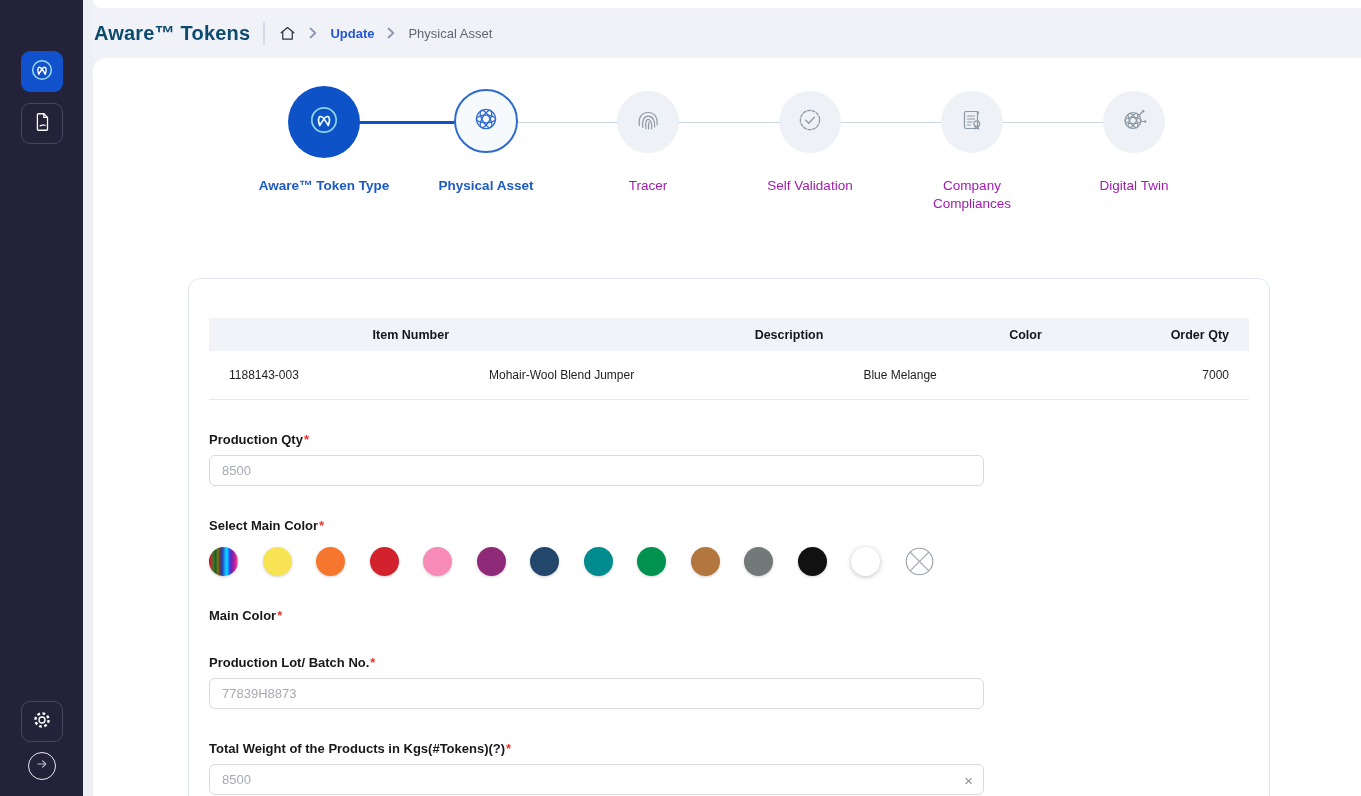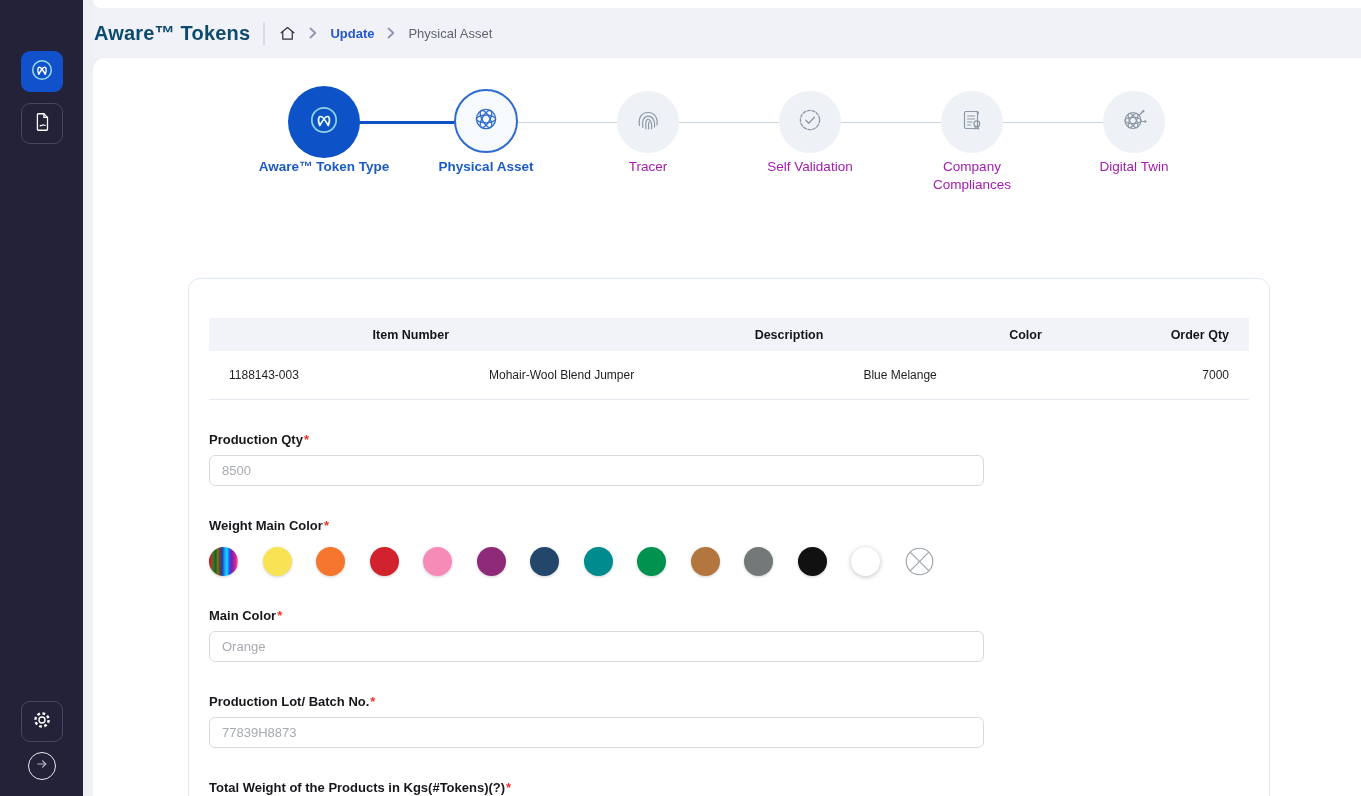--- a/index.html
+++ b/index.html
@@ -60,21 +60,21 @@
   .conn-done { left:231px; top:63px; width:162px; height:2.5px; background:#0d53c7; }
   .conn-todo { left:393px; top:63.5px; width:648px; height:1.6px; background:#c9d6e2; }
   .step-circle {
     position:absolute; transform:translateX(-50%); border-radius:50%;
     display:flex; align-items:center; justify-content:center; cursor:pointer; z-index:2;
   }
   .circle-done { top:28px; width:72px; height:72px; background:#0d53c7; }
   .circle-active { top:31px; width:64px; height:64px; background:#f7fafd; border:2px solid #2e6bce; }
   .circle-todo { top:33px; width:62px; height:62px; background:#eef1f5; }
   .step-label {
-    position:absolute; top:100px; width:136px; transform:translateX(-50%);
+    position:absolute; top:119px; width:136px; transform:translateX(-50%);
     text-align:center; font-size:13.5px; line-height:17.5px;
   }
   .label-blue { color:#1d5bc4; font-weight:700; }
   .label-gray { color:#a21caf; font-weight:400; }
 
   
   .card {
     position:absolute; left:95px; top:220px; width:1082px; height:650px;
     background:#fff; border:1px solid #dfe8f2; border-radius:12px;
     padding:39px 20px 0 20px;
@@ -288,21 +288,21 @@
         </tr>
       </tbody>
     </table>
 
     <div class="field-label">
       <span>Production Qty</span><span class="req">*</span>
     </div>
     <input class="text-input" type="text" placeholder="8500" style="">
 
     <div class="field-label">
-      <span>Weight Main Color</span><span class="req">*</span>
+      <span>Select Main Color</span><span class="req">*</span>
     </div>
     <div class="swatch-row">
         <div class="swatch rainbow"></div>
         <div class="swatch" style="background: rgb(247, 227, 84);"></div>
         <div class="swatch" style="background: rgb(245, 118, 44);"></div>
         <div class="swatch" style="background: rgb(210, 34, 45);"></div>
         <div class="swatch" style="background: rgb(247, 139, 184);"></div>
         <div class="swatch" style="background: rgb(143, 42, 120);"></div>
         <div class="swatch" style="background: rgb(34, 71, 106);"></div>
         <div class="swatch" style="background: rgb(0, 140, 143);"></div>
@@ -316,21 +316,20 @@
             <circle cx="15.5" cy="15.5" r="14.2"></circle>
             <line x1="5.5" y1="5.5" x2="25.5" y2="25.5"></line>
             <line x1="25.5" y1="5.5" x2="5.5" y2="25.5"></line>
           </svg>
         </div>
       </div>
 
     <div class="field-label">
       <span>Main Color</span><span class="req">*</span>
     </div>
-    <input class="text-input" type="text" placeholder="Orange" style="">
 
     <div class="field-label">
       <span>Production Lot/ Batch No.</span><span class="req">*</span>
     </div>
     <input class="text-input" type="text" placeholder="77839H8873" style="">
 
     <div class="field-label">
       <span>Total Weight of the Products in Kgs(#Tokens)(?)</span><span class="req">*</span>
     </div>
     <div class="input-wrap">

